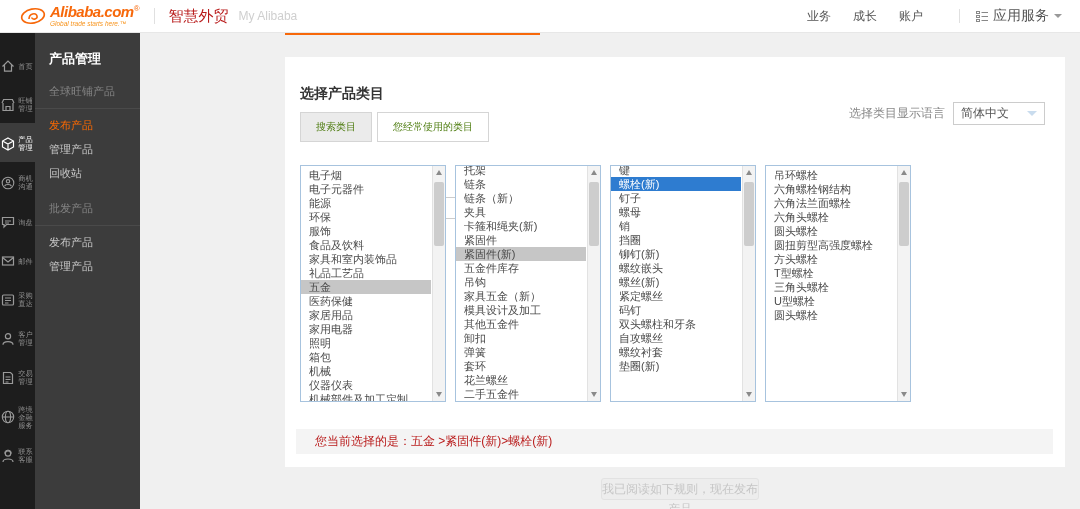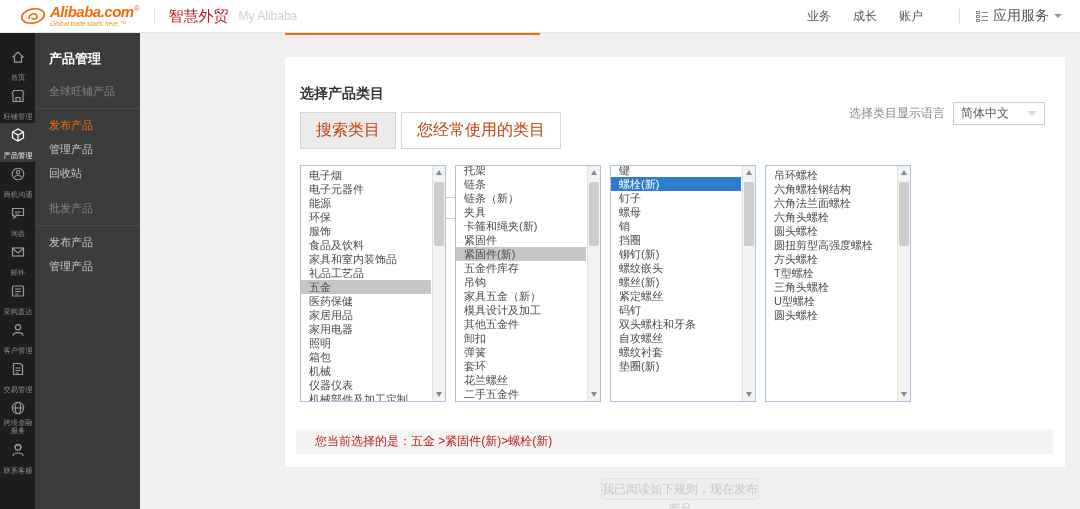--- a/index.html
+++ b/index.html
@@ -26,43 +26,43 @@
   .grid-icon { width:12px; height:11px; margin-right:5px; display:inline-block; }
   .app-services-label { font-size:14px; color:#555; }
   .caret { width:0; height:0; border-left:4px solid transparent; border-right:4px solid transparent;
            border-top:4px solid #999; margin-left:5px; }
 
   .accent-line { position:absolute; top:33px; left:285px; width:255px; height:2px; background:#f7680a; z-index:11; }
 
   
   .icon-sidebar { position:absolute; top:33px; left:0; width:35px; height:476px; background:#1d1d1d;
                   padding-top:12px; z-index:9; }
-  .is-item { width:35px; min-height:39px; display:flex; flex-direction:column; align-items:center;
-             justify-content:space-between; color:#9a9a9a; cursor:pointer; padding:4px 0 2px; }
+  .is-item { width:35px; min-height:39px; display:flex; flex-direction:row; align-items:center;
+             justify-content:flex-start; color:#9a9a9a; cursor:pointer; padding:4px 0 2px; }
   .is-item.on { background:#3c3c3c; color:#fff; }
   .is-item .ico { width:16px; height:16px; }
   .is-item .ico svg { width:16px; height:16px; display:block; }
   .is-label { font-size:8px; transform:scale(0.9); color:#8f8f8f; text-align:center; line-height:1.15;
               margin-top:2px; width:34px; word-break:break-all; }
   .is-item.on .is-label { color:#ffffff; }
 
   
   .product-menu { position:absolute; top:33px; left:35px; width:105px; height:476px; background:#3c3c3c; z-index:8; }
   .pm-title { color:#ffffff; font-size:13px; font-weight:bold; padding:17px 0 0 14px; }
   .pm-section-header { color:#848484; font-size:11px; padding:16px 14px 9px; border-bottom:1px solid #4a4a4a; }
   .pm-item { color:#c9c9c9; font-size:11px; padding:5px 14px 4px; cursor:pointer; white-space:nowrap; }
   .pm-item:first-of-type { padding-top:9px; }
   .pm-item.on { color:#ff6a00; }
 
   
   .card { position:absolute; left:285px; top:57px; width:780px; height:410px; background:#fff; z-index:5; }
   .page-title { position:absolute; top:28px; left:15px; font-size:14px; font-weight:bold; color:#333; }
 
   .tabs { position:absolute; top:55px; left:15px; display:flex; }
-  .tab { border:1px solid #d5d5d5; background:#fff; color:#c2410c; font-size:16px; padding:7px 15px;
+  .tab { border:1px solid #d5d5d5; background:#fff; color:#4d7c0f; font-size:10px; padding:7px 15px;
          margin-right:5px; cursor:pointer; }
   .tab.on { background:#ebebeb; }
 
   .lang { position:absolute; top:45px; right:20px; display:flex; align-items:center; }
   .lang-label { font-size:12px; color:#888; }
   .lang-select { width:92px; height:23px; border:1px solid #ccc; margin-left:8px; display:flex;
                  align-items:center; justify-content:space-between; padding:0 7px; font-size:12px;
                  color:#555; background:#fff; cursor:pointer; }
   .lang-caret { width:0; height:0; border-left:5px solid transparent; border-right:5px solid transparent;
                 border-top:5px solid #c9dcee; }

